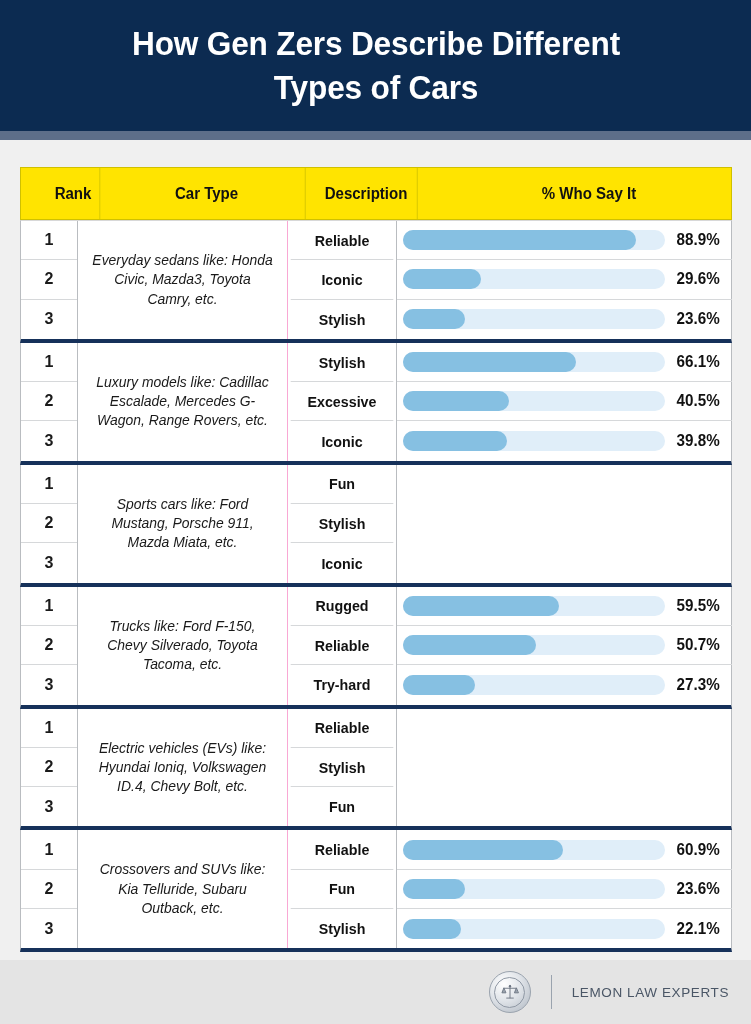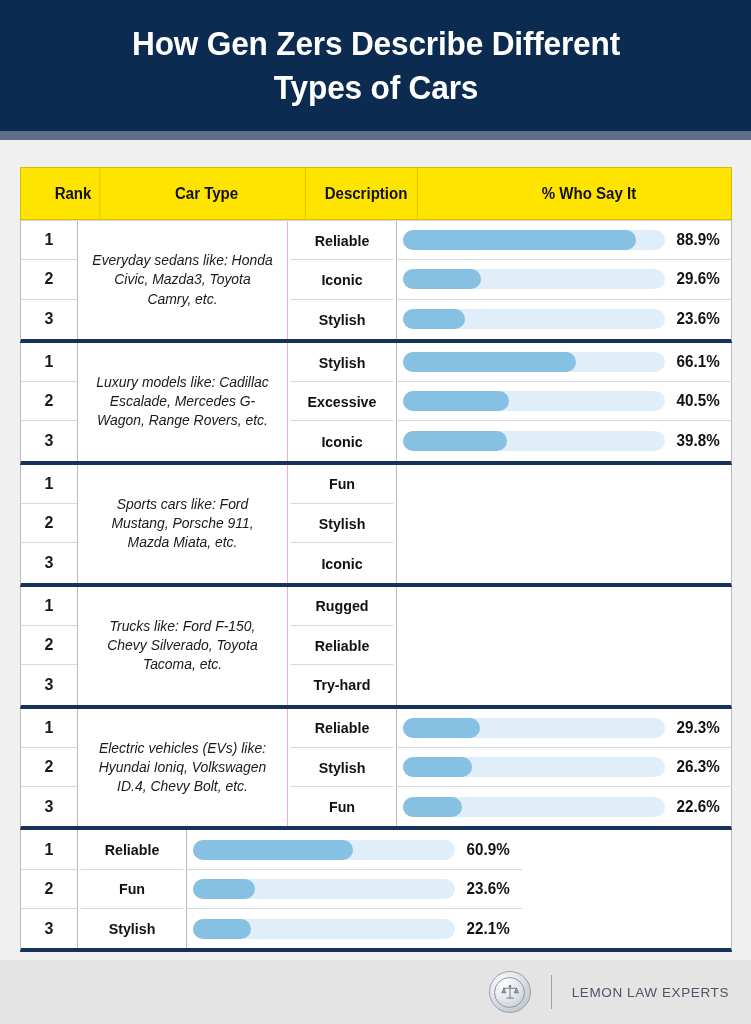--- a/index.html
+++ b/index.html
@@ -352,61 +352,64 @@
             <div class="rank-cell">3</div>
           </div>
           <div class="col-type">
             <div class="type-text">Trucks like: Ford F-150, Chevy Silverado, Toyota Tacoma, etc.</div>
           </div>
           <div class="col-desc">
             <div class="desc-cell">Rugged</div>
             <div class="desc-cell">Reliable</div>
             <div class="desc-cell">Try-hard</div>
           </div>
+          <div class="col-pct">
+            <div class="pct-cell">
+              <div class="bar-track" style="background: rgb(224, 238, 249);">
+                <div class="bar-fill" style="width: 59.5%; background: rgb(134, 192, 226);"></div>
+              </div>
+              <div class="pct-label">59.5%</div>
+            </div>
+            <div class="pct-cell">
+              <div class="bar-track" style="background: rgb(224, 238, 249);">
+                <div class="bar-fill" style="width: 50.7%; background: rgb(134, 192, 226);"></div>
+              </div>
+              <div class="pct-label">50.7%</div>
+            </div>
+            <div class="pct-cell">
+              <div class="bar-track" style="background: rgb(224, 238, 249);">
+                <div class="bar-fill" style="width: 27.3%; background: rgb(134, 192, 226);"></div>
+              </div>
+              <div class="pct-label">27.3%</div>
+            </div>
+          </div>
         </div>
         <div class="group">
           <div class="col-rank">
             <div class="rank-cell">1</div>
             <div class="rank-cell">2</div>
             <div class="rank-cell">3</div>
           </div>
           <div class="col-type">
             <div class="type-text">Electric vehicles (EVs) like: Hyundai Ioniq, Volkswagen ID.4, Chevy Bolt, etc.</div>
           </div>
           <div class="col-desc">
             <div class="desc-cell">Reliable</div>
             <div class="desc-cell">Stylish</div>
             <div class="desc-cell">Fun</div>
           </div>
-          <div class="col-pct">
-            <div class="pct-cell">
-              <div class="bar-track" style="background: rgb(224, 238, 249);">
-                <div class="bar-fill" style="width: 29.3%; background: rgb(134, 192, 226);"></div>
-              </div>
-              <div class="pct-label">29.3%</div>
-            </div>
-            <div class="pct-cell">
-              <div class="bar-track" style="background: rgb(224, 238, 249);">
-                <div class="bar-fill" style="width: 26.3%; background: rgb(134, 192, 226);"></div>
-              </div>
-              <div class="pct-label">26.3%</div>
-            </div>
-            <div class="pct-cell">
-              <div class="bar-track" style="background: rgb(224, 238, 249);">
-                <div class="bar-fill" style="width: 22.6%; background: rgb(134, 192, 226);"></div>
-              </div>
-              <div class="pct-label">22.6%</div>
-            </div>
-          </div>
-        </div>
-        <div class="group">
-          <div class="col-rank">
-            <div class="rank-cell">1</div>
-            <div class="rank-cell">2</div>
-            <div class="rank-cell">3</div>
+        </div>
+        <div class="group">
+          <div class="col-rank">
+            <div class="rank-cell">1</div>
+            <div class="rank-cell">2</div>
+            <div class="rank-cell">3</div>
+          </div>
+          <div class="col-type">
+            <div class="type-text">Crossovers and SUVs like: Kia Telluride, Subaru Outback, etc.</div>
           </div>
           <div class="col-desc">
             <div class="desc-cell">Reliable</div>
             <div class="desc-cell">Fun</div>
             <div class="desc-cell">Stylish</div>
           </div>
           <div class="col-pct">
             <div class="pct-cell">
               <div class="bar-track" style="background: rgb(224, 238, 249);">
                 <div class="bar-fill" style="width: 60.9%; background: rgb(134, 192, 226);"></div>

